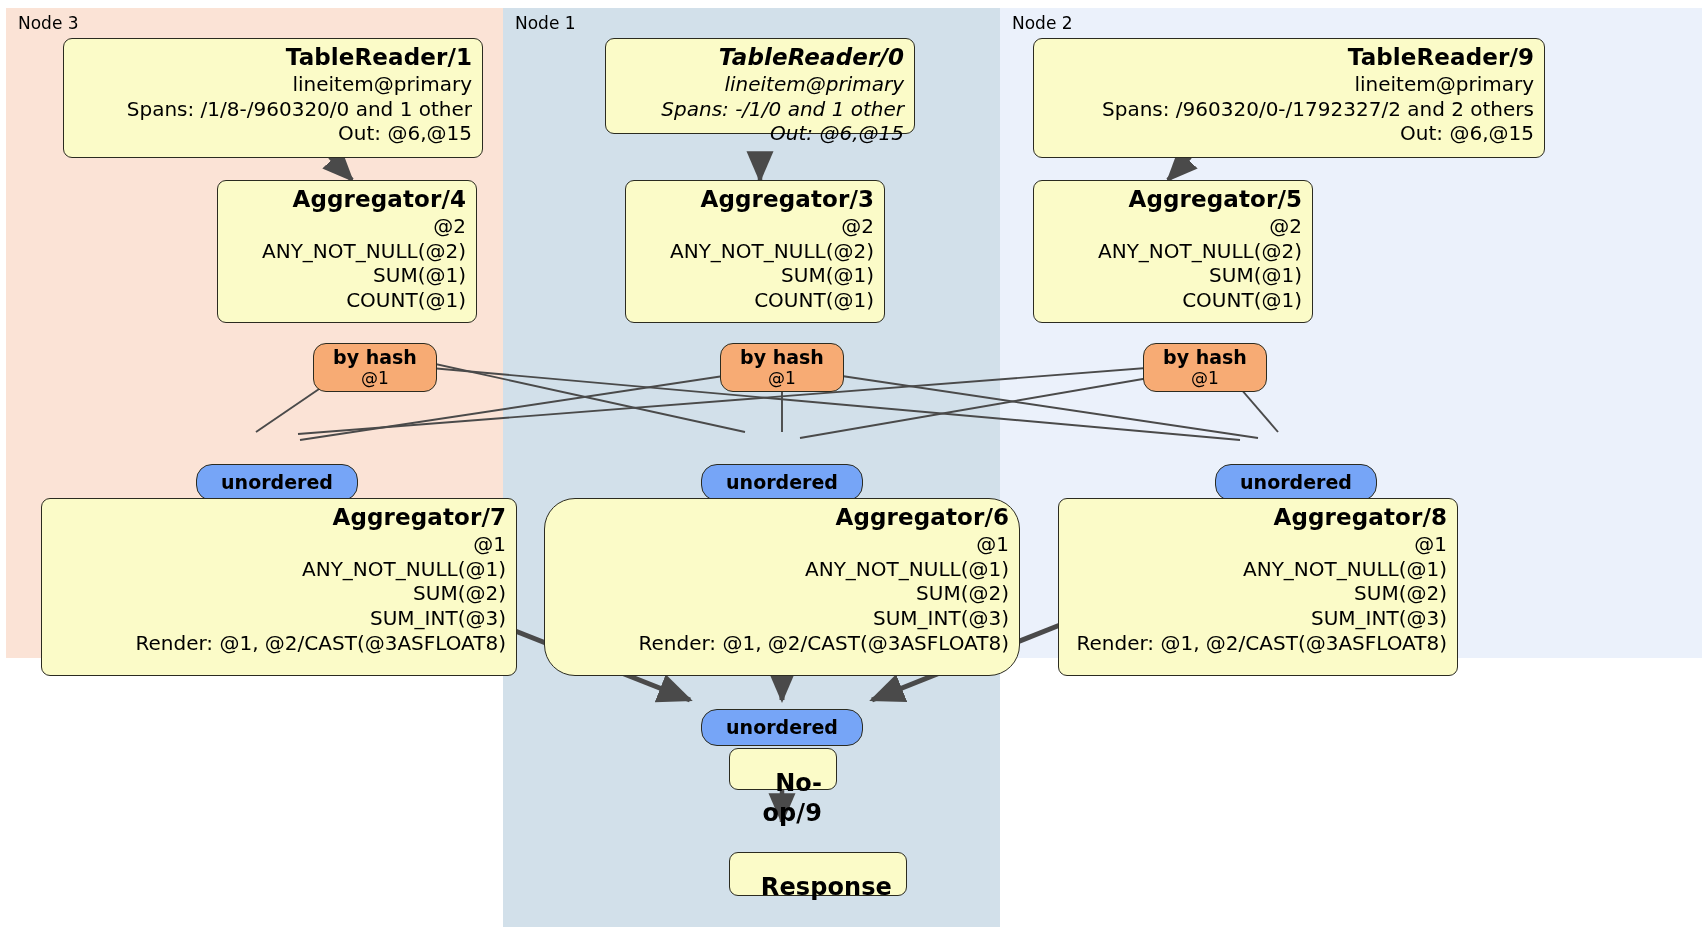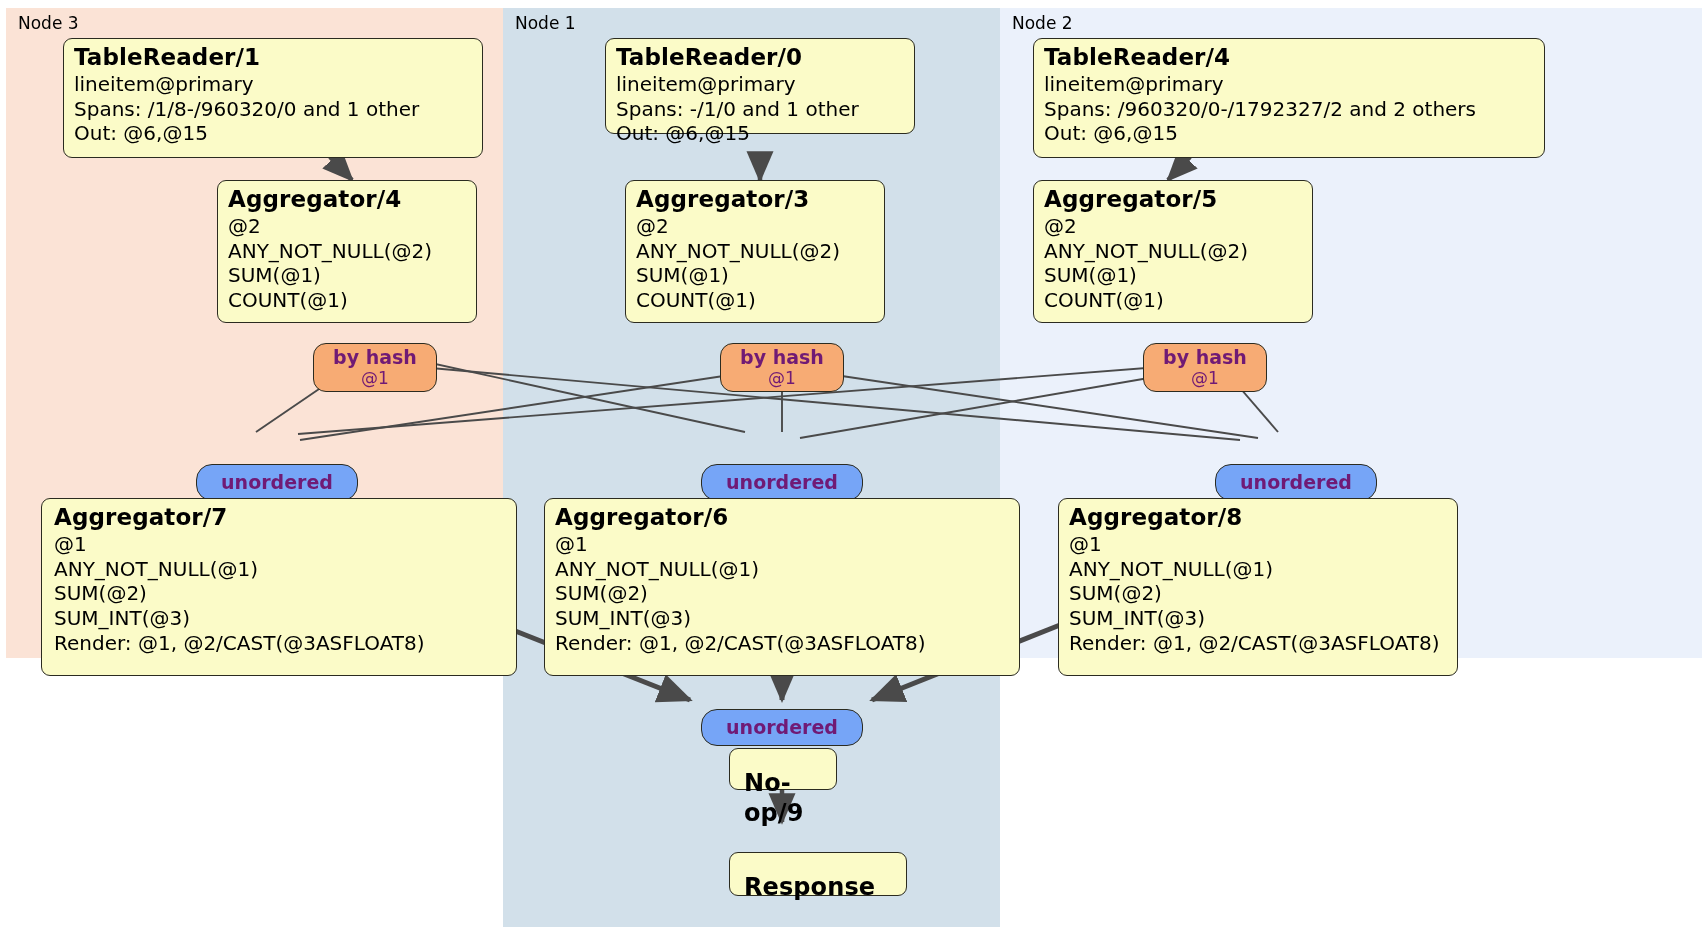--- a/index.html
+++ b/index.html
@@ -18,39 +18,39 @@
   }
 
   
   #edges{position:absolute;left:0;top:0;width:1708px;height:940px;
          pointer-events:none;}
 
   
   .proc{
     position:absolute;box-sizing:border-box;
     background:#fbfbc8;border:1.6px solid #2b2b20;border-radius:9px;
-    text-align:left;color:#000;
+    text-align:right;color:#000;
     padding:4px 10px 6px 10px;
     line-height:1.23;
   }
   .proc .ttl{
     font-weight:bold;font-size:23px;letter-spacing:.1px;
     display:block;margin-bottom:1px;
   }
   .proc .ln{display:block;font-size:20px;white-space:nowrap;}
 
   
   .proc.compact{padding:20px 14px 7px 14px;}
   .proc.compact .ttl{font-size:24px;margin:0;}
 
   
   .pill{
     position:absolute;box-sizing:border-box;
     border:1.6px solid #2b2b20;border-radius:14px;
-    text-align:center;color:#701a75;line-height:1.12;
+    text-align:center;color:#000000;line-height:1.12;
     display:flex;flex-direction:column;align-items:center;
     justify-content:center;
   }
   .pill.hash{background:#f7ab74;border-radius:13px;}
   .pill.sync{background:#76a5f7;border-radius:16px;}
   .pill .t1{font-weight:bold;font-size:19px;white-space:nowrap;}
   .pill .t2{font-size:17px;white-space:nowrap;}
   .pill.sync .t1{font-size:19px;}
 </style>
 </head>
@@ -102,29 +102,29 @@
     </g>
   </svg>
 
   <div class="proc" style="left:63px;top:38px;width:420px;height:120px;">
     <span class="ttl">TableReader/1</span>
     <span class="ln">lineitem@primary</span>
     <span class="ln">Spans: /1/8-/960320/0 and 1 other</span>
     <span class="ln">Out: @6,@15</span>
   </div>
 
-  <div class="proc" style="left:605px;top:38px;width:310px;height:96px;">
+  <div class="proc" style="left:605px;top:38px;width:310px;height:96px;font-style:italic;">
     <span class="ttl">TableReader/0</span>
     <span class="ln">lineitem@primary</span>
     <span class="ln">Spans: -/1/0 and 1 other</span>
     <span class="ln">Out: @6,@15</span>
   </div>
 
   <div class="proc" style="left:1033px;top:38px;width:512px;height:120px;">
-    <span class="ttl">TableReader/4</span>
+    <span class="ttl">TableReader/9</span>
     <span class="ln">lineitem@primary</span>
     <span class="ln">Spans: /960320/0-/1792327/2 and 2 others</span>
     <span class="ln">Out: @6,@15</span>
   </div>
 
   <div class="proc" style="left:217px;top:180px;width:260px;height:143px;">
     <span class="ttl">Aggregator/4</span>
     <span class="ln">@2</span>
     <span class="ln">ANY_NOT_NULL(@2)</span>
     <span class="ln">SUM(@1)</span>
@@ -176,21 +176,21 @@
 
   <div class="proc" style="left:41px;top:498px;width:476px;height:178px;padding-left:12px;">
     <span class="ttl">Aggregator/7</span>
     <span class="ln">@1</span>
     <span class="ln">ANY_NOT_NULL(@1)</span>
     <span class="ln">SUM(@2)</span>
     <span class="ln">SUM_INT(@3)</span>
     <span class="ln">Render: @1, @2/CAST(@3ASFLOAT8)</span>
   </div>
 
-  <div class="proc" style="left:544px;top:498px;width:476px;height:178px;">
+  <div class="proc" style="left:544px;top:498px;width:476px;height:178px;border-radius:31px;">
     <span class="ttl">Aggregator/6</span>
     <span class="ln">@1</span>
     <span class="ln">ANY_NOT_NULL(@1)</span>
     <span class="ln">SUM(@2)</span>
     <span class="ln">SUM_INT(@3)</span>
     <span class="ln">Render: @1, @2/CAST(@3ASFLOAT8)</span>
   </div>
 
   <div class="proc" style="left:1058px;top:498px;width:400px;height:178px;">
     <span class="ttl">Aggregator/8</span>

